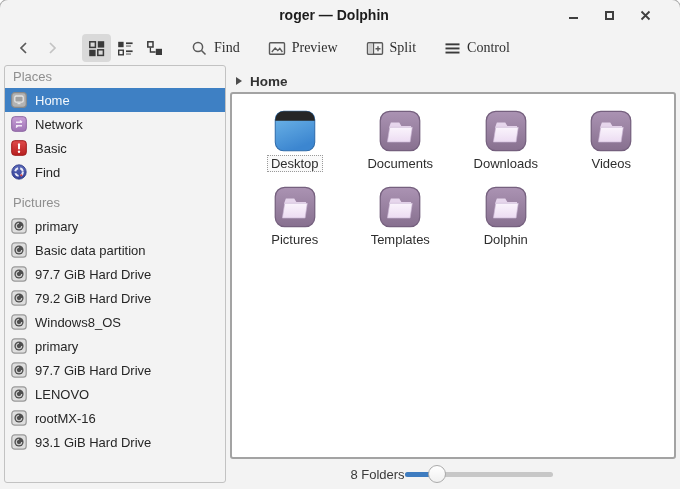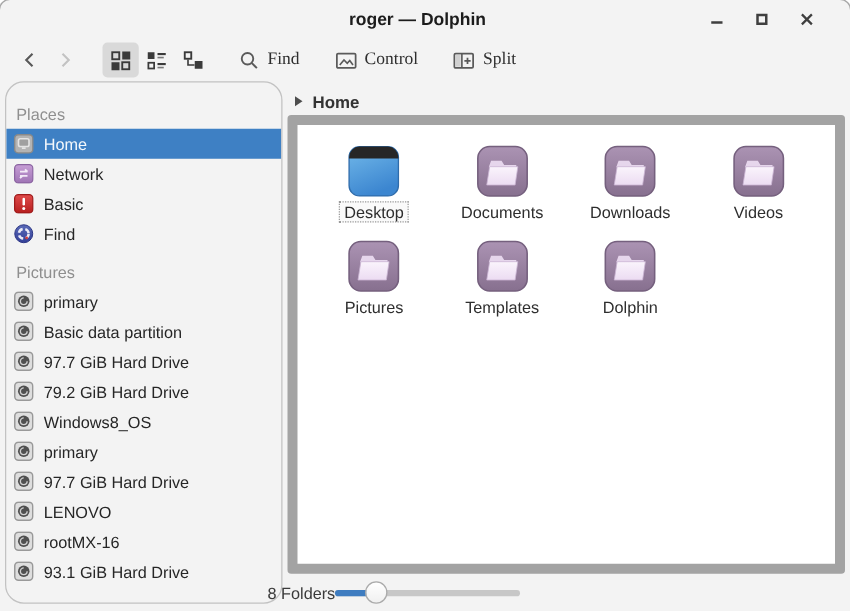--- a/index.html
+++ b/index.html
@@ -25,50 +25,50 @@
   
   .toolbar { position:absolute; top:30px; left:0; right:0; height:36px;
     display:flex; align-items:center; padding-left:10px; }
   .tb-btn { display:flex; align-items:center; gap:6px; background:none; border:none;
     height:28px; padding:0 6px; border-radius:4px; cursor:pointer;
     font-family:Liberation Serif, serif; font-size:14px; color:#2e2e2e; }
   .tb-btn.checked { background:#d9d9d9; }
   .tb-btn svg { display:block; } .sp-md { width:16px; }
   
   .sidebar { position:absolute; left:4px; top:65px; width:222px; bottom:6px;
-    background:#f3f3f3; border:1px solid #c2c2c2; border-radius:15px;
-    padding-top:15px; overflow:hidden; }
+    background:#f3f3f3; border:1px solid #c2c2c2; border-radius:3px;
+    padding-top:0; overflow:hidden; }
   .side-header { height:22px; line-height:22px; padding-left:8px;
     font-size:13px; color:#8f8f8f; }
   .side-gap { height:8px; }
   .side-item { height:24px; display:flex; align-items:center; gap:8px;
     padding-left:6px; cursor:pointer; }
   .side-item .sicon { width:16px; height:16px; flex:0 0 16px; }
   .side-item .slabel { font-size:13px; color:#262626; white-space:nowrap; }
   .side-item.selected { background:#3e80c4; }
   .side-item.selected .slabel { color:#f4f8fc; }
   
   .breadcrumb { position:absolute; left:236px; top:71px; height:20px;
     display:flex; align-items:center; gap:8px; }
   .crumb-arrow { width:0; height:0; border-left:6px solid #4d4d4d;
     border-top:4px solid transparent; border-bottom:4px solid transparent; }
   .crumb-label { font-size:13.5px; font-weight:bold; color:#333; }
   
   .mainview { position:absolute; left:230px; top:92px; width:446px; height:367px;
-    background:#ffffff; border:8px solid #a3a3a3; border-radius:3px; overflow:hidden; }
+    background:#ffffff; border:2px solid #a3a3a3; border-radius:3px; overflow:hidden; }
   .grid { display:grid; grid-template-columns:repeat(4,1fr);
     padding:16px 10px 0 10px; row-gap:14px; }
   .fitem { display:flex; flex-direction:column; align-items:center; cursor:pointer; }
   .fitem .ficon { width:42px; height:42px; }
   .fitem .flabel { margin-top:3px; font-size:13px; color:#2e2e2e;
     padding:0 3px; border:1px dotted transparent; }
   .fitem.selected .flabel { border:1px dotted #9a9a9a; background:#fafafa; }
   
-  .statusbar { position:absolute; left:214px; right:8px; top:459px; height:30px;
-    display:flex; align-items:center; justify-content:flex-start; }
+  .statusbar { position:absolute; left:231px; right:8px; top:459px; height:30px;
+    display:flex; align-items:center; justify-content:center; }
   .status-text { font-size:13px; color:#3a3a3a; }
   .zoom-slider { position:relative; width:148px; height:18px; cursor:pointer; }
   .zs-track { position:absolute; left:0; right:0; top:7px; height:5px;
     background:#c7c7c7; border-radius:2.5px; }
   .zs-fill { position:absolute; left:0; top:7px; height:5px;
     background:#3e7cc0; border-radius:2.5px; }
   .zs-handle { position:absolute; top:0; width:18px; height:18px;
     background:linear-gradient(#ffffff,#f0f0f0); border:1px solid #ababab;
     border-radius:50%; margin-left:-9px; }
 </style>
@@ -138,33 +138,41 @@
         <path d="M10.5 10.5 L14.5 14.5" stroke="#5a5a5a" stroke-width="1.6"></path>
       </svg>
       <span>Find</span>
     </button>
     <span class="sp-md"></span>
     <button class="tb-btn">
       <svg width="18" height="17" viewBox="0 0 18 17">
         <rect x="1.5" y="2.8" width="15" height="11.5" rx="1" fill="none" stroke="#5a5a5a" stroke-width="1.4"></rect>
         <path d="M3.8 12 l3.4-4 2.6 2.6 2-2.2 2.6 3.6" fill="none" stroke="#5a5a5a" stroke-width="1.3"></path>
       </svg>
-      <span>Control</span>
+      <span>Preview</span>
     </button>
     <span class="sp-md"></span>
     <button class="tb-btn">
       <svg width="18" height="17" viewBox="0 0 18 17">
         <rect x="1.5" y="2.8" width="15" height="11.5" rx="1" fill="none" stroke="#5a5a5a" stroke-width="1.4"></rect>
         <path d="M7.5 2.8 V14.3" stroke="#5a5a5a" stroke-width="1.3"></path>
         <rect x="2.5" y="3.8" width="4" height="9.5" fill="#d0d0d0"></rect>
         <path d="M12 6.2 v5 M9.5 8.7 h5" stroke="#5a5a5a" stroke-width="1.4"></path>
       </svg>
       <span>Split</span>
     </button>
     <span class="sp-md"></span>
+    <button class="tb-btn">
+      <svg width="17" height="17" viewBox="0 0 17 17">
+        <rect x="1.5" y="3.4" width="14" height="1.9" fill="#3a3a3a"></rect>
+        <rect x="1.5" y="7.5" width="14" height="1.9" fill="#3a3a3a"></rect>
+        <rect x="1.5" y="11.6" width="14" height="1.9" fill="#3a3a3a"></rect>
+      </svg>
+      <span>Control</span>
+    </button>
   </div>
 
   <div class="sidebar">
     <div class="side-header">Places</div>
 
     <div class="side-item selected">
       <span class="sicon">
         <svg width="16" height="16" viewBox="0 0 16 16">
           <rect x="0.7" y="0.7" width="14.6" height="14.6" rx="3" fill="#b3b3b3" stroke="#898989" stroke-width="1.2"></rect>
           <rect x="3.8" y="4" width="8.4" height="6.2" rx="1.4" fill="#a0a0a0" stroke="#e4e4e4" stroke-width="1.3"></rect>

